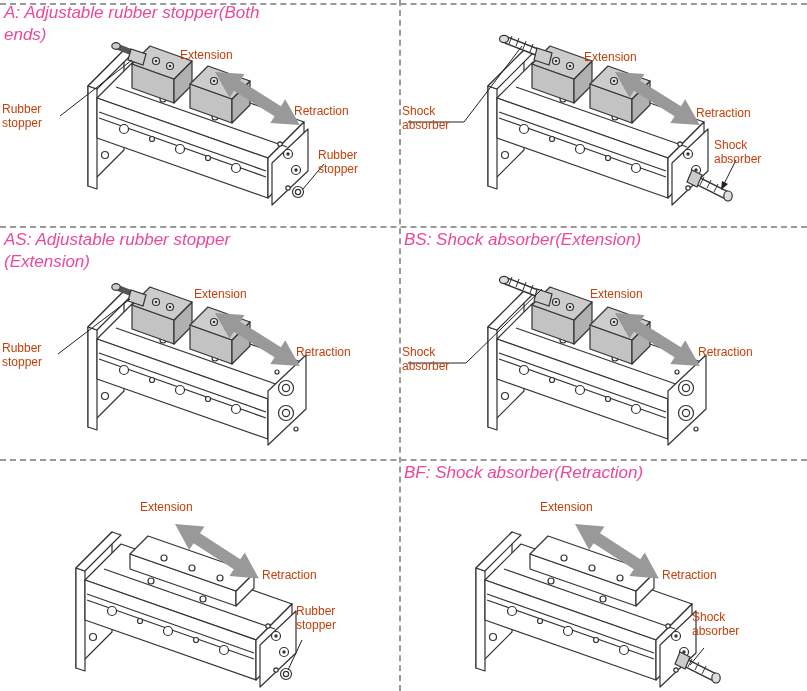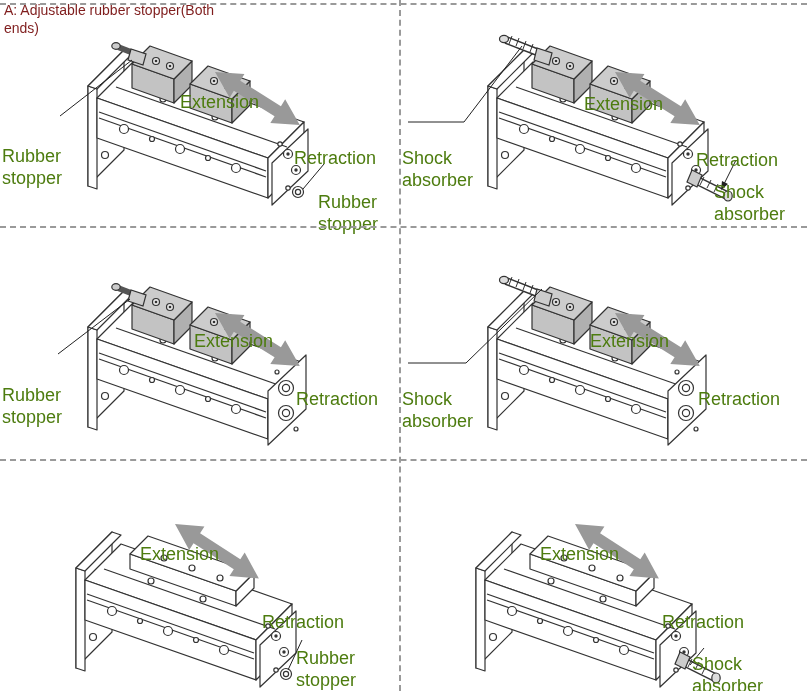--- a/index.html
+++ b/index.html
@@ -4,25 +4,25 @@
 <style>
   html,body{margin:0;padding:0;background:#fff;}
   body{
     width:807px;height:691px;position:relative;overflow:hidden;
     font-family:"Liberation Sans","DejaVu Sans",sans-serif;color:#111;
   }
   .panel{position:absolute;box-sizing:border-box;}
   .panel svg{position:absolute;left:0;top:0;}
   .title{
     position:absolute;left:4px;top:2px;margin:0;z-index:3;
-    font-size:14px;font-weight:400;line-height:1.28;color:#7f1d1d;
-    white-space:pre-line;max-width:392px;background:transparent;
+    font-size:17px;font-weight:400;line-height:1.28;color:#ec4899;
+    white-space:pre-line;max-width:392px;background:transparent;font-style:italic;
   }
   .lbl{
-    position:absolute;z-index:3;font-size:18px;line-height:1.2;color:#4d7c0f;margin-top:44px;
+    position:absolute;z-index:3;font-size:12px;line-height:1.2;color:#c2410c;
   }
   .divider{position:absolute;z-index:4;}
   .divider.h{border-top:2px dashed #9a9a9a;height:0;}
   .divider.v{border-left:2px dashed #9a9a9a;width:0;}
 </style>
 </head>
 <body>
 
 <svg width="0" height="0" style="position:absolute" aria-hidden="true">
   <defs>
@@ -175,37 +175,40 @@
     <g transform="translate(0,14)">
       <use href="#raisedbody"></use>
         <use href="#screw"></use>
         <use href="#endholes"></use>
     </g>
     <g transform="translate(215,86) rotate(32)">
       <use href="#dblarrow"></use>
     </g>
     <line x1="58" y1="127" x2="130" y2="72" stroke="#222" stroke-width="1"></line>
   </svg>
+  <h3 class="title">AS: Adjustable rubber stopper
+(Extension)</h3>
   <div class="lbl" style="left:194px;top:60px">Extension</div>
   <div class="lbl" style="left:296px;top:118px">Retraction</div>
   <div class="lbl" style="left:2px;top:114px;width:60px">Rubber stopper</div>
 </section>
 
 <section class="panel" style="left:400px;top:227px;width:407px;height:233px">
   <svg width="407" height="233">
     <g transform="translate(0,14)">
       <use href="#raisedbody"></use>
         <use href="#rodUL"></use>
         <use href="#endholes"></use>
     </g>
     <g transform="translate(215,86) rotate(32)">
       <use href="#dblarrow"></use>
     </g>
     <polyline points="8,136 66,136 142,62" fill="none" stroke="#222" stroke-width="1"></polyline>
   </svg>
+  <h3 class="title">BS: Shock absorber(Extension)</h3>
   <div class="lbl" style="left:190px;top:60px">Extension</div>
   <div class="lbl" style="left:298px;top:118px">Retraction</div>
   <div class="lbl" style="left:2px;top:118px;width:72px">Shock absorber</div>
 </section>
 
 <section class="panel" style="left:0;top:460px;width:400px;height:231px">
   <svg width="400" height="231">
     <g transform="translate(-12,22)">
       <use href="#flatbody"></use>
         <use href="#bracket"></use>
@@ -226,20 +229,21 @@
     <g transform="translate(-12,22)">
       <use href="#flatbody"></use>
         <use href="#bracket"></use>
         <use href="#rodLR"></use>
     </g>
     <g transform="translate(175,64) rotate(33)">
       <use href="#dblarrow"></use>
     </g>
     <line x1="304" y1="188" x2="290" y2="205" stroke="#222" stroke-width="1"></line>
   </svg>
+  <h3 class="title">BF: Shock absorber(Retraction)</h3>
   <div class="lbl" style="left:140px;top:40px">Extension</div>
   <div class="lbl" style="left:262px;top:108px">Retraction</div>
   <div class="lbl" style="left:292px;top:150px;width:72px">Shock absorber</div>
 </section>
 
 <div class="divider h" style="left:0;top:3px;width:807px"></div>
 <div class="divider h" style="left:0;top:226px;width:807px"></div>
 <div class="divider h" style="left:0;top:459px;width:807px"></div>
 <div class="divider v" style="left:399px;top:0;height:691px"></div>
 

